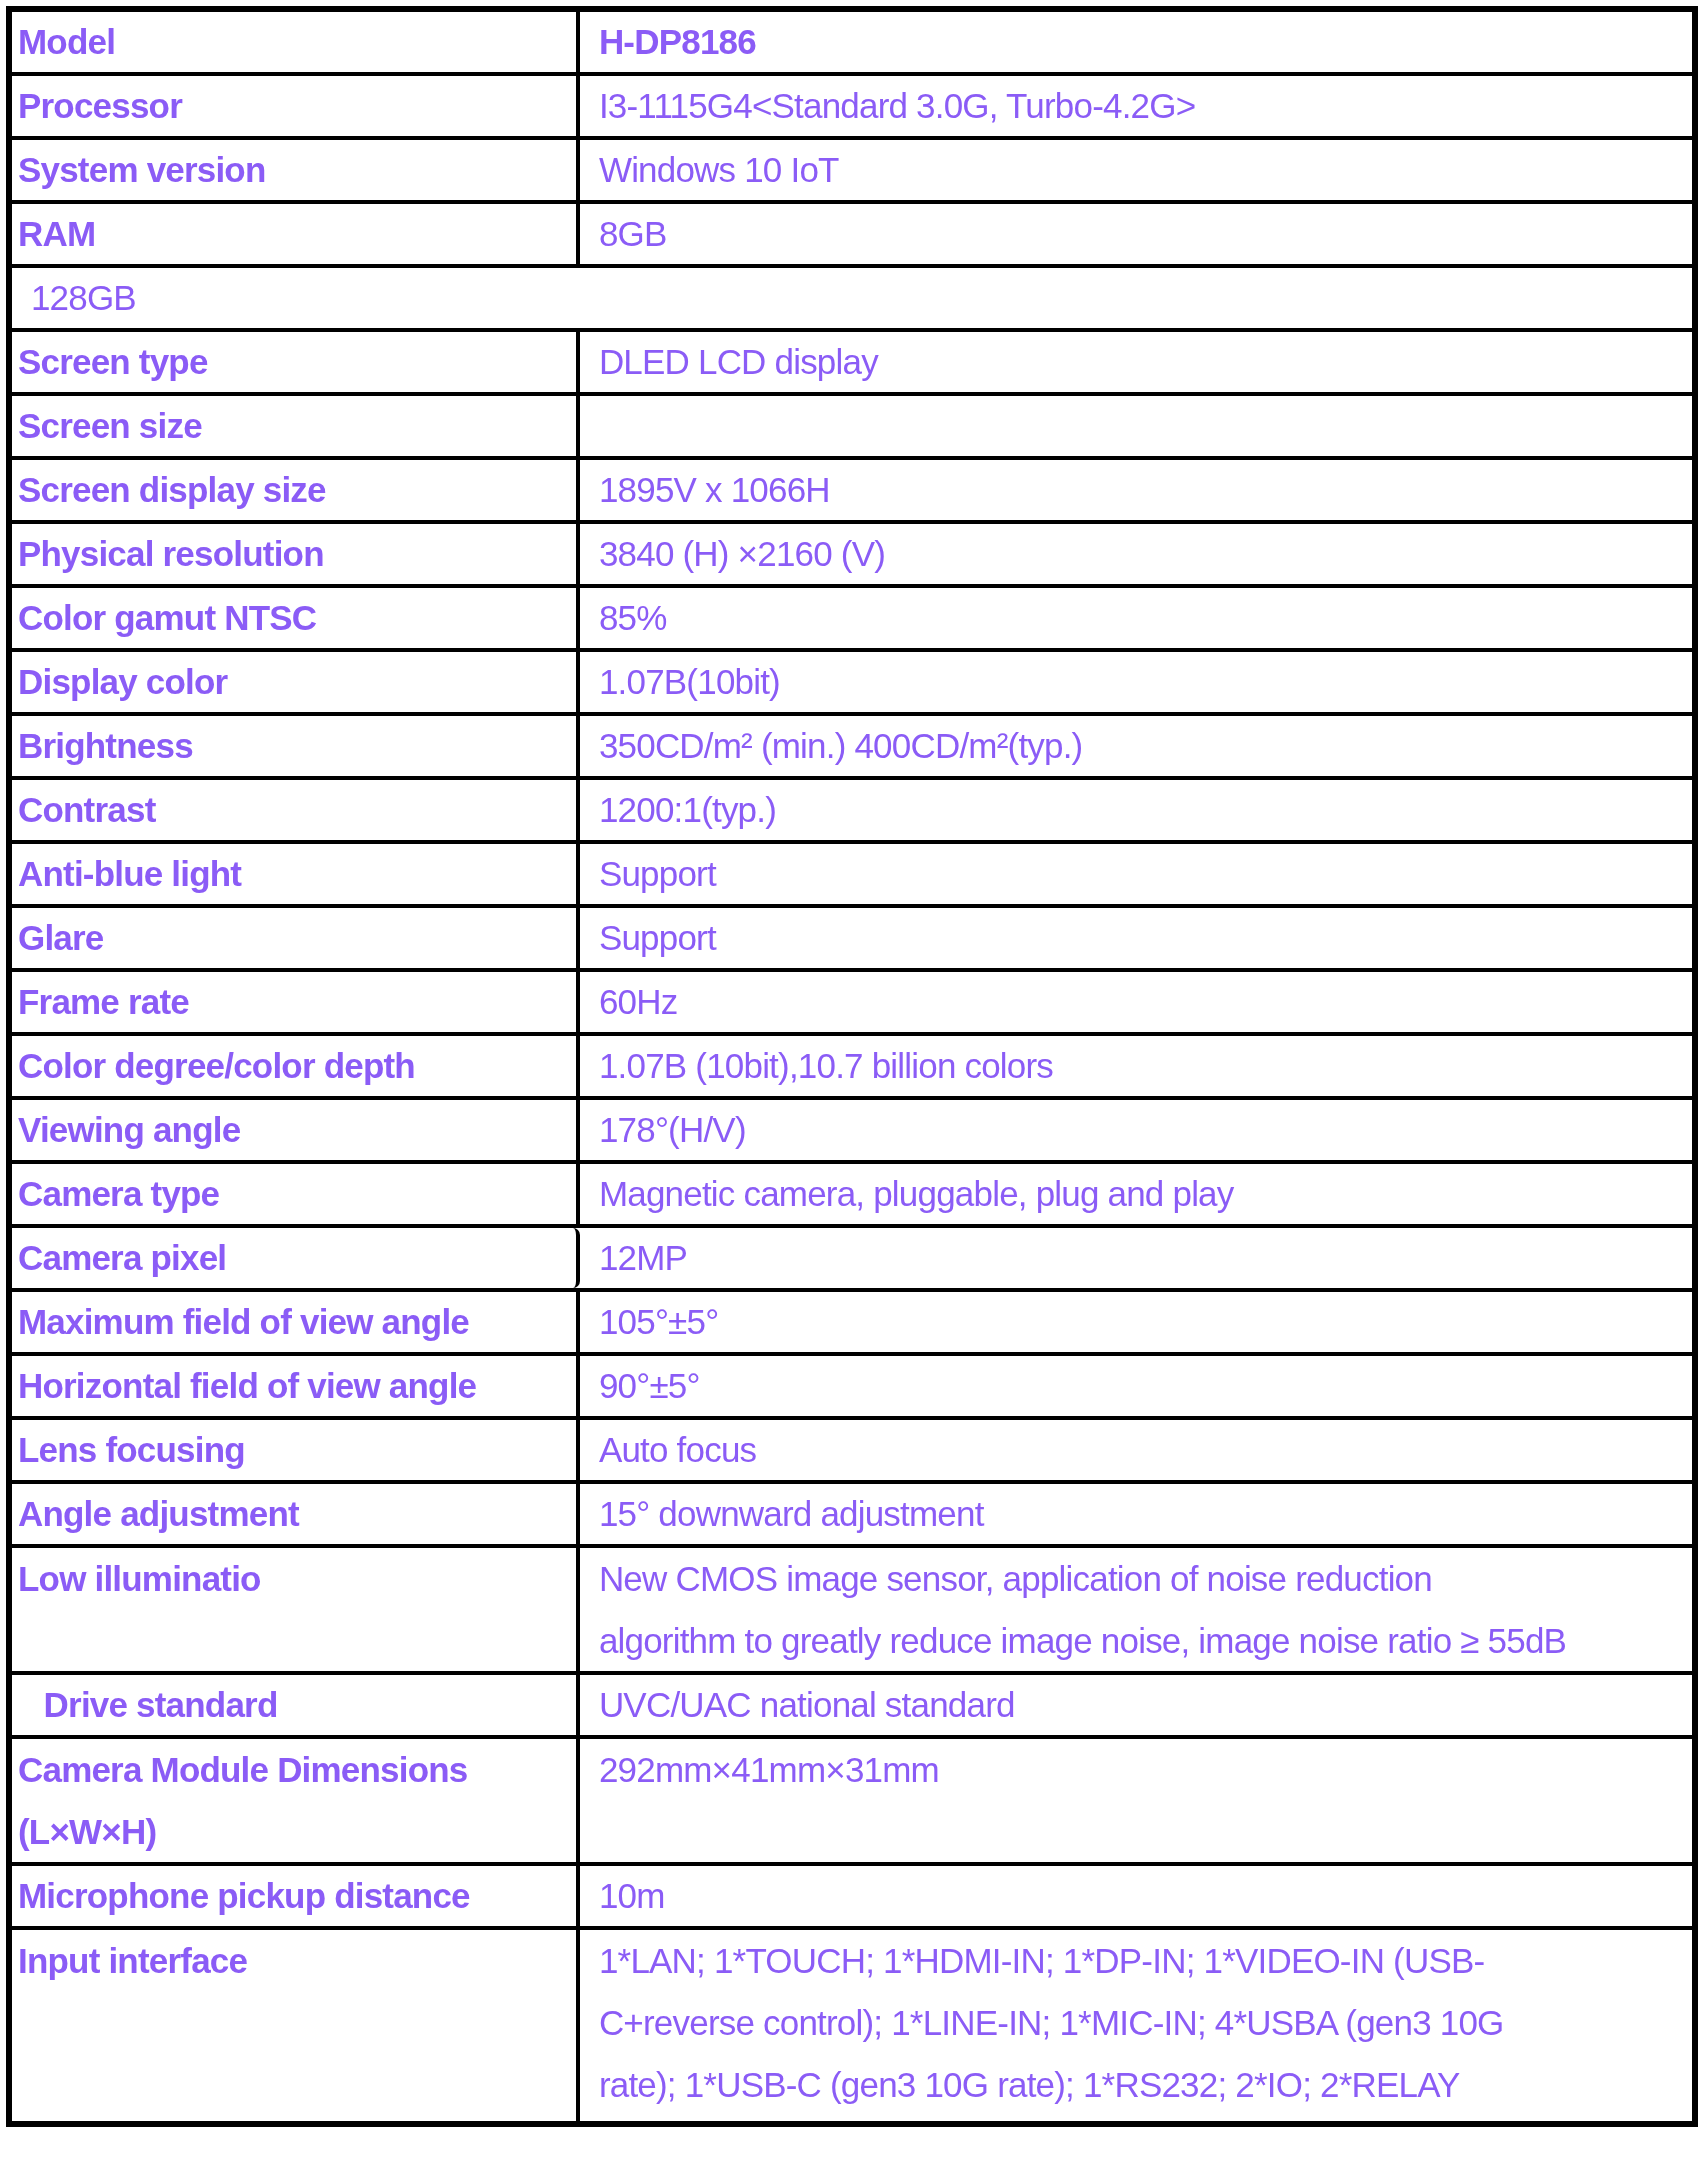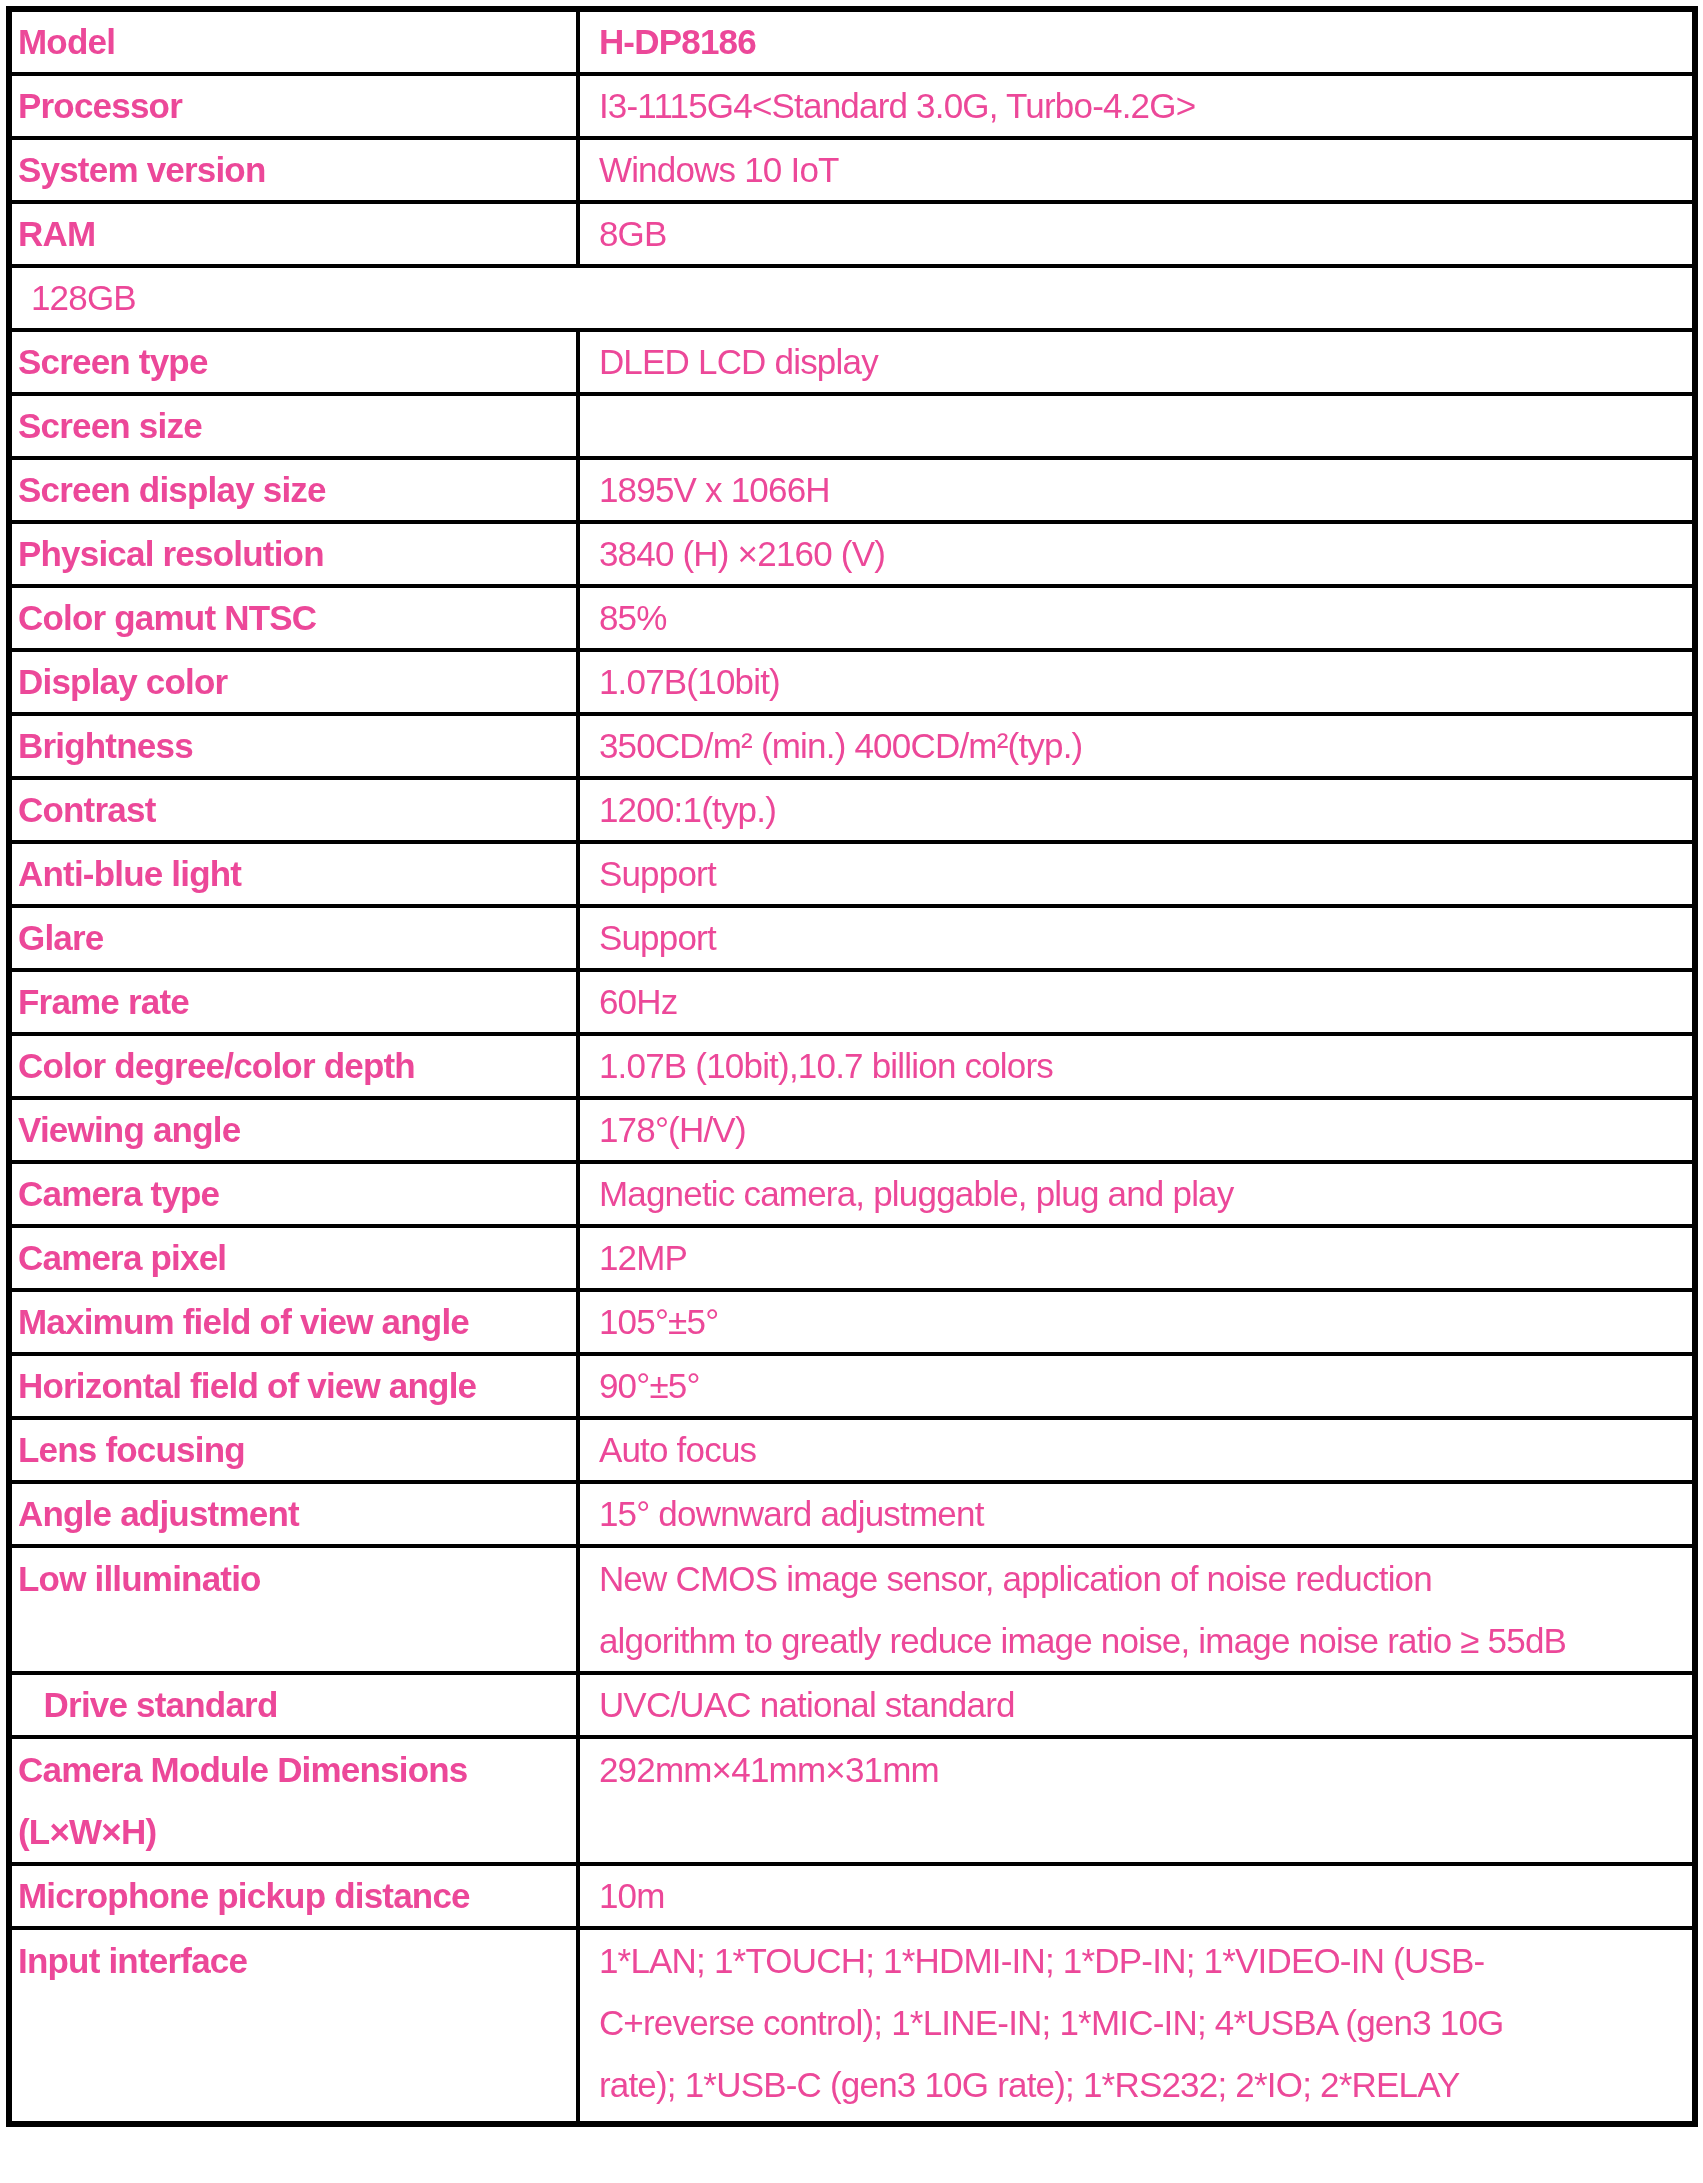--- a/index.html
+++ b/index.html
@@ -25,21 +25,21 @@
   .row {
     display: flex;
     border-bottom: 4px solid #000000;
     overflow: visible;
   }
   .row:last-child {
     border-bottom: none;
   }
   .cell {
     font-size: 35px;
-    color: #ec4899;
+    color: #8b5cf6;
     letter-spacing: -0.8px;
     white-space: pre-line;
     overflow: visible;
   }
   .label {
     flex: 0 0 568px;
     box-sizing: border-box;
     border-right: 4px solid #000000;
     padding-left: 6.4px;
     font-weight: bold;
@@ -145,21 +145,21 @@
     <div class="cell label" style="line-height: 60px;">Viewing angle</div>
     <div class="cell value" style="line-height: 60px;">178°(H/V)</div>
   </div>
 
   <div class="row" style="height: 60px;">
     <div class="cell label" style="line-height: 60px;">Camera type</div>
     <div class="cell value" style="line-height: 60px;">Magnetic camera, pluggable, plug and play</div>
   </div>
 
   <div class="row" style="height: 60px;">
-    <div class="cell label" style="line-height: 60px;">Camera pixel</div>
+    <div class="cell label" style="line-height: 60px; border-radius: 7px;">Camera pixel</div>
     <div class="cell value" style="line-height: 60px;">12MP</div>
   </div>
 
   <div class="row" style="height: 60px;">
     <div class="cell label" style="line-height: 60px;">Maximum field of view angle</div>
     <div class="cell value" style="line-height: 60px;">105°±5°</div>
   </div>
 
   <div class="row" style="height: 60px;">
     <div class="cell label" style="line-height: 60px;">Horizontal field of view angle</div>

